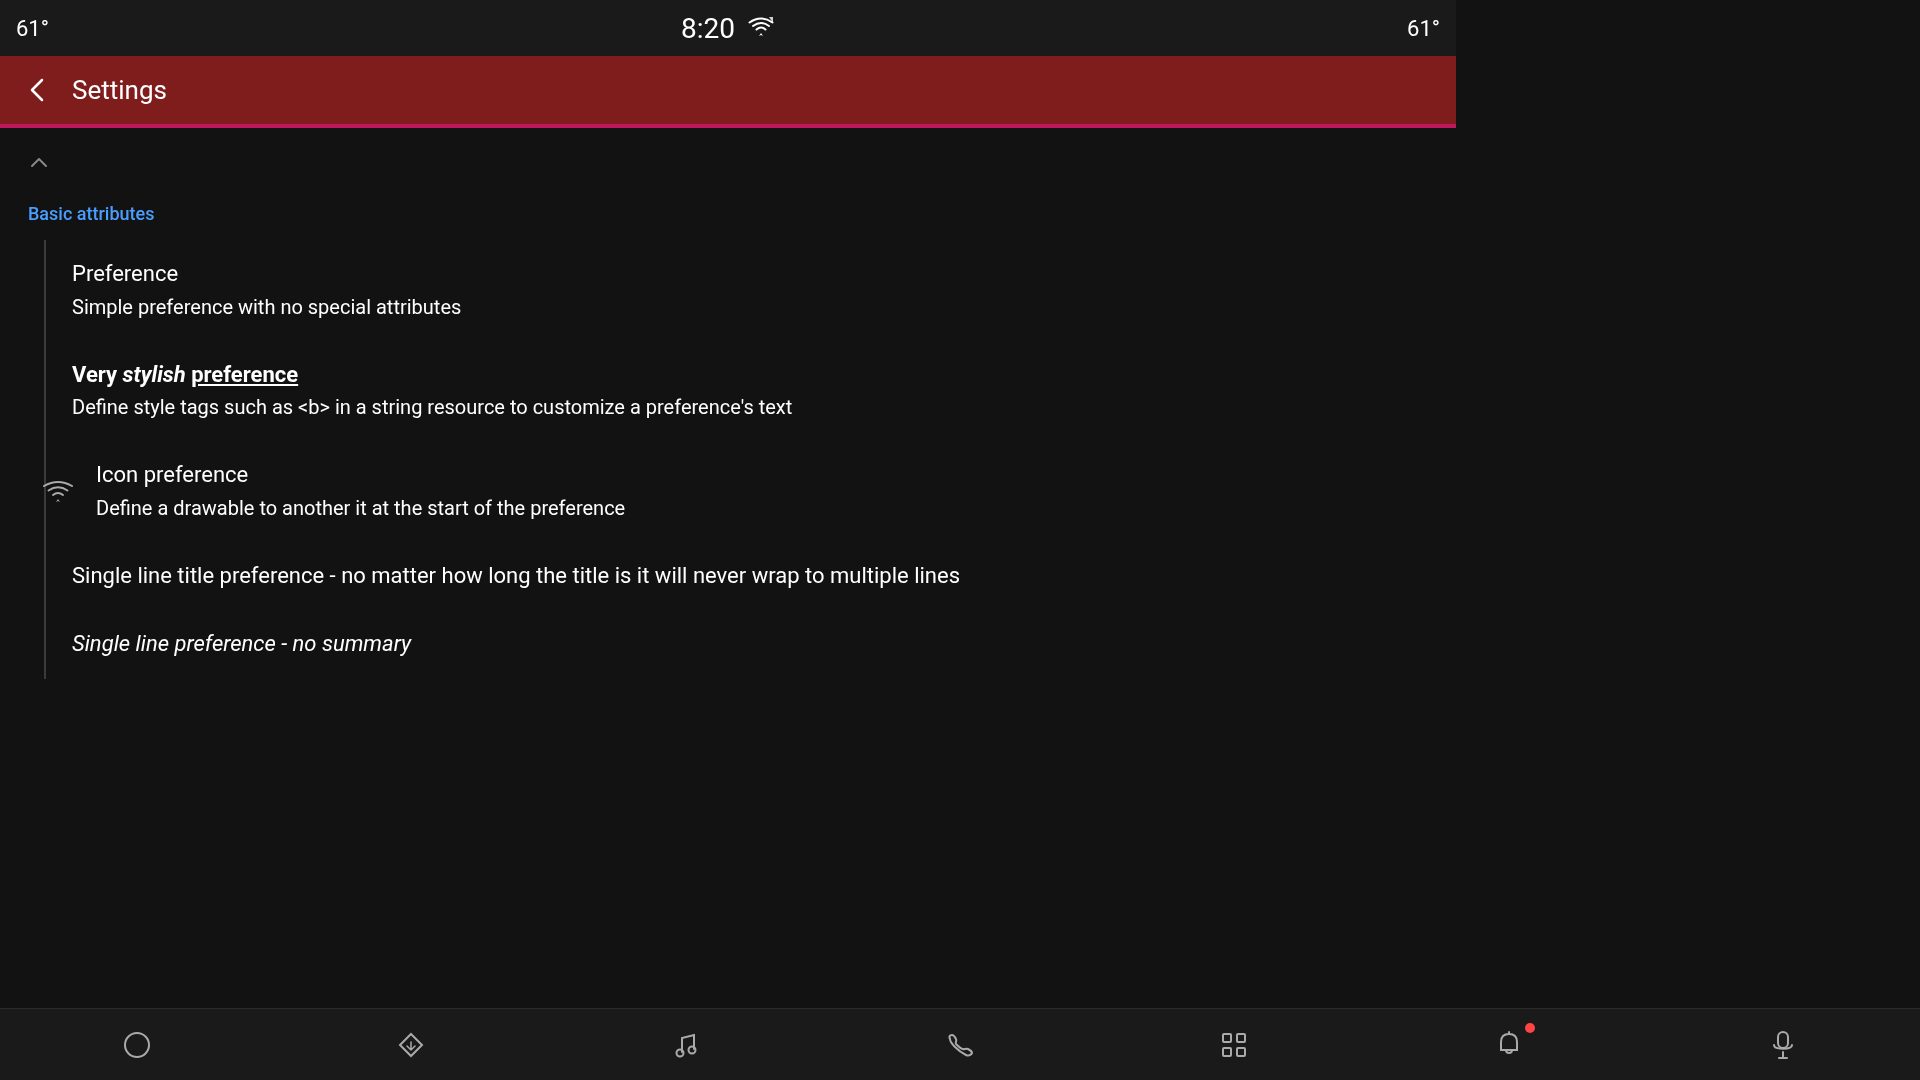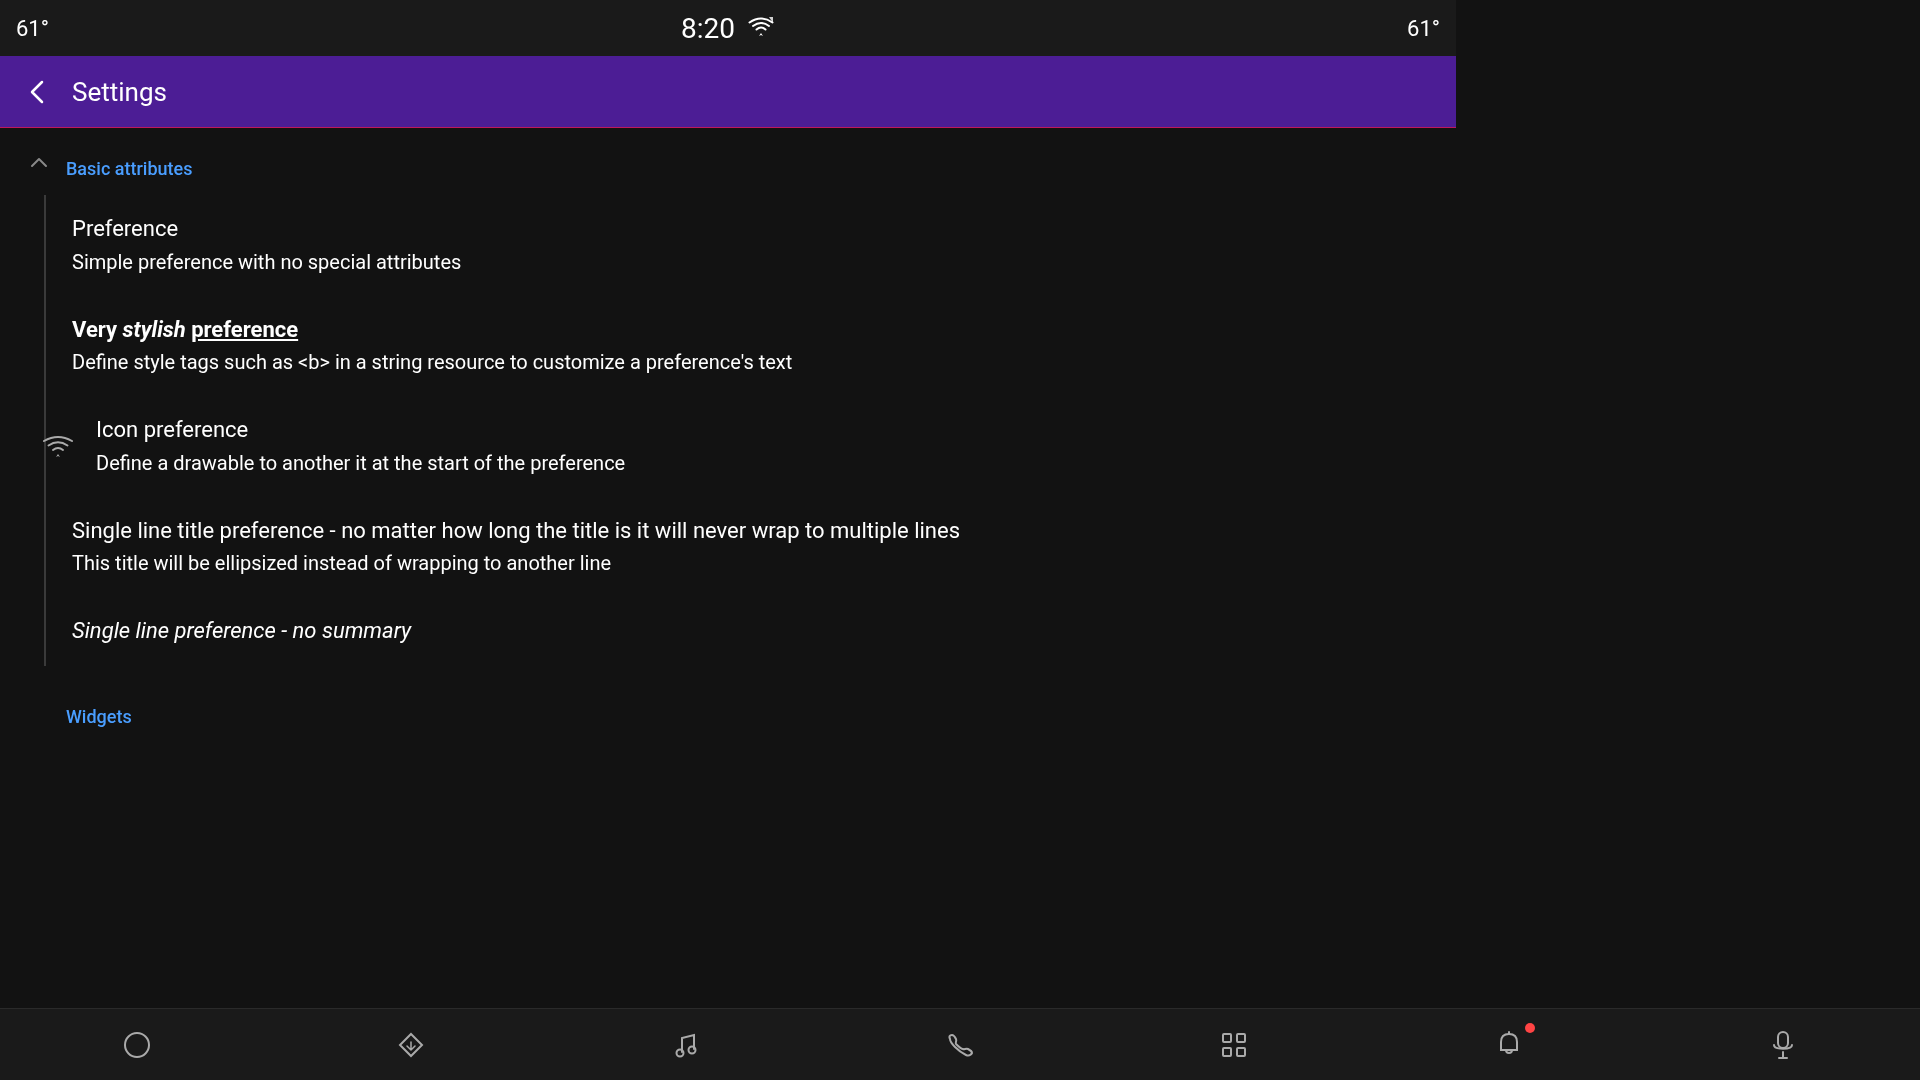--- a/index.html
+++ b/index.html
@@ -48,22 +48,22 @@
     .wifi-icon {
       display: inline-block;
     }
 
     
     .header {
       display: flex;
       align-items: center;
       height: 72px;
       padding: 0 24px;
-      background-color: #4c1d95;
-      border-bottom: 1px solid #be185d;
+      background-color: #7f1d1d;
+      border-bottom: 4px solid #be185d;
     }
 
     .back-button {
       background: none;
       border: none;
       color: #ffffff;
       font-size: 28px;
       cursor: pointer;
       margin-right: 20px;
       display: flex;
@@ -79,23 +79,24 @@
     
     .content {
       height: calc(816px - 56px - 72px - 72px);
       overflow-y: auto;
       padding: 0;
     }
 
     
     .section-header {
       display: flex;
-      align-items: flex-end;
+      align-items: flex-start;
       padding: 24px 28px 16px 28px;
-      gap: 16px;
+      gap: 24px;
+      flex-direction: column;
     }
 
     .section-chevron {
       color: #888;
       font-size: 22px;
       cursor: pointer;
     }
 
     .section-title {
       font-size: 18px;
@@ -254,21 +255,20 @@
       </div>
       <div class="pref-text">
         <div class="pref-title">Icon preference</div>
         <div class="pref-summary">Define a drawable to another it at the start of the preference</div>
       </div>
     </div>
 
     <div class="pref-item" style="padding-left: 72px;">
       <div class="pref-text">
         <div class="pref-title" style="white-space: nowrap; overflow: hidden; text-overflow: ellipsis; max-width: 1200px;">Single line title preference - no matter how long the title is it will never wrap to multiple lines</div>
-        <div class="pref-summary">This title will be ellipsized instead of wrapping to another line</div>
       </div>
     </div>
 
     <div class="pref-item" style="padding-left: 72px; font-style: italic;">
       <div class="pref-text">
         <div class="pref-title">Single line preference - no summary</div>
       </div>
     </div>
   </div>
 

